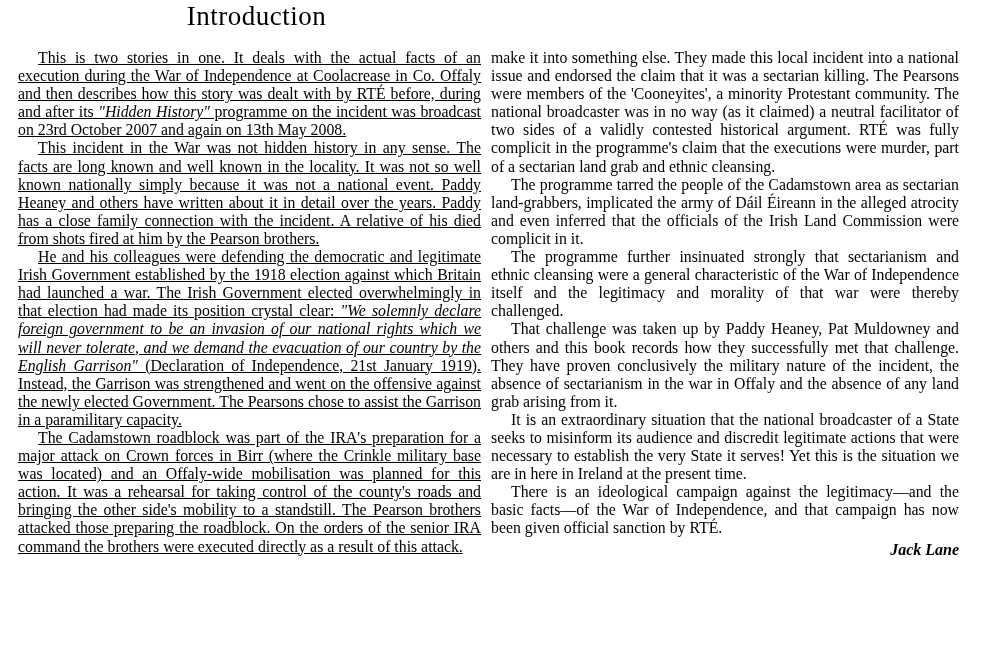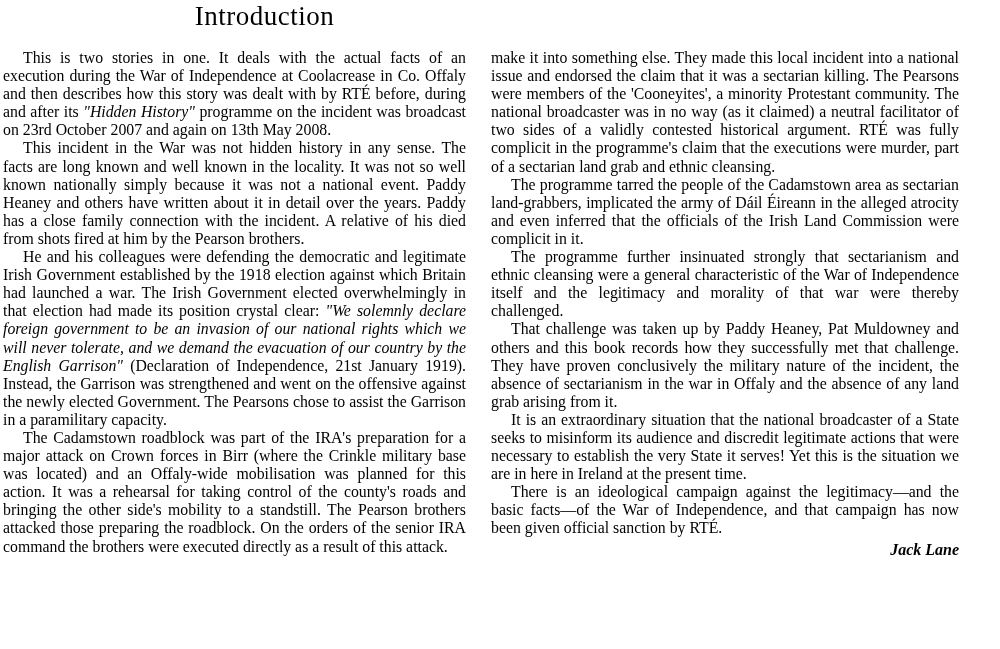--- a/index.html
+++ b/index.html
@@ -12,37 +12,37 @@
     width: 1000px;
     height: 649px;
     background: #ffffff;
     overflow: hidden;
     font-family: "Liberation Serif", serif;
     color: #000000;
   }
   .title {
     position: absolute;
     top: 1px;
-    left: 16px;
+    left: 8px;
     width: 497px;
     margin: 0;
     text-align: center;
     font-size: 27px;
     font-weight: normal;
     letter-spacing: 0.5px;
     font-family: "Liberation Serif", serif;
   }
   .col {
     position: absolute;
     top: 49px;
     font-size: 15.8px;
     line-height: 18.1px;
     text-align: justify;
   }
-  .col-left  { left: 3px;  width: 463px; }
+  .col-left  { left: 18px;  width: 463px; text-decoration: underline; }
   .col-right { left: 491px; width: 468px; }
   .col p {
     margin: 0;
     padding: 0;
     text-indent: 20px;
   }
   .col p.no-indent { text-indent: 0; }
   .italic { font-style: italic; }
   .signature {
     text-align: right;

